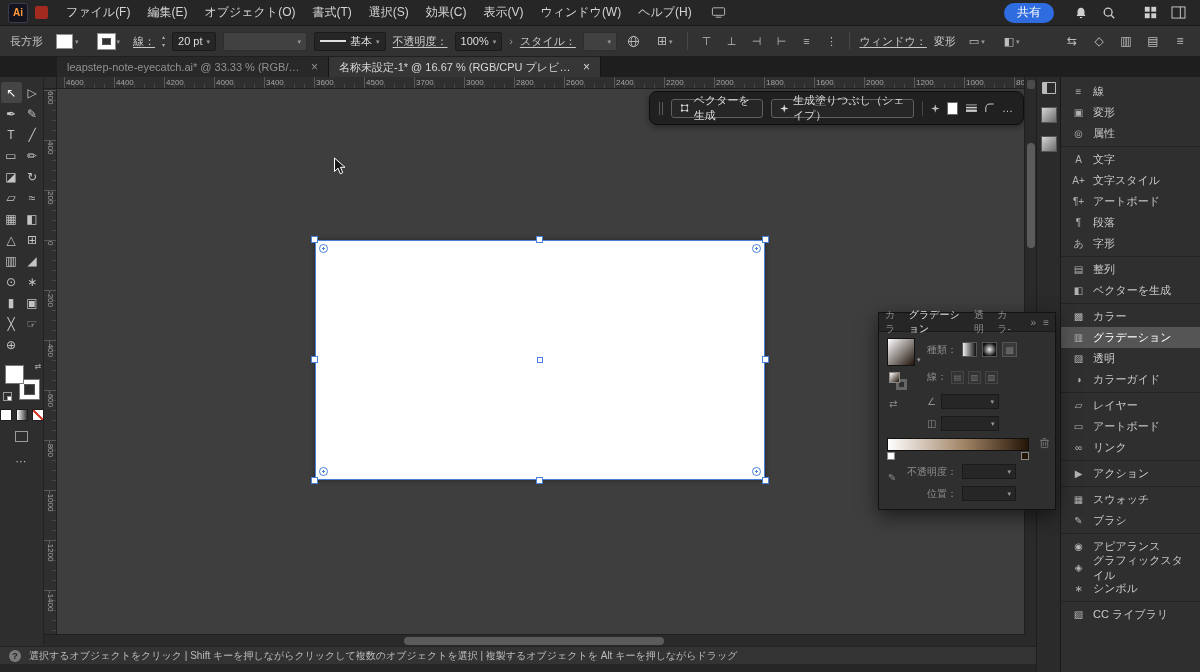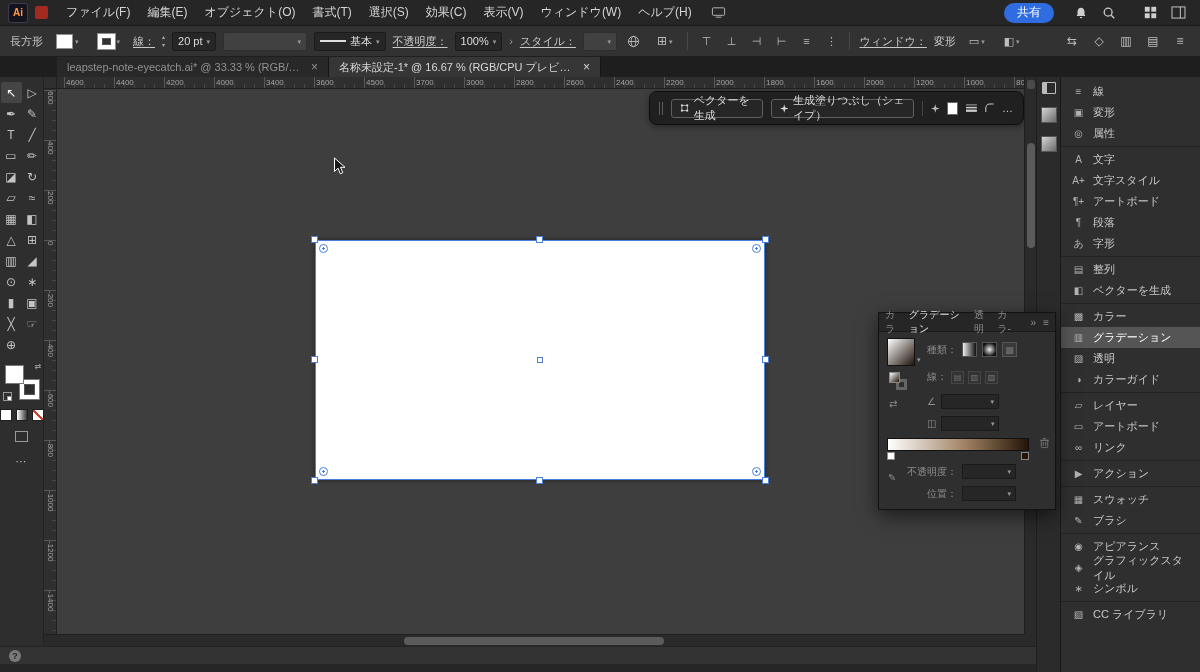--- a/index.html
+++ b/index.html
@@ -613,16 +613,17 @@
         <span class="glab glw">位置：</span>
         <span class="gsel" style="width:54px">
             <span class="car">▾</span>
           </span>
       </div>
     </div>
   </div>
 
   <div id="statusbar">
     <span class="qic">?</span>
+    <span>選択するオブジェクトをクリック  |  Shift キーを押しながらクリックして複数のオブジェクトを選択  |  複製するオブジェクトを Alt キーを押しながらドラッグ</span>
   </div>
   <div id="botstrip"></div>
 
 </div>
 
 </body></html>

